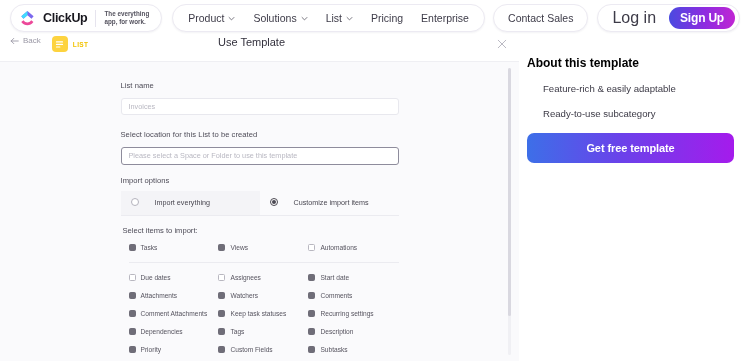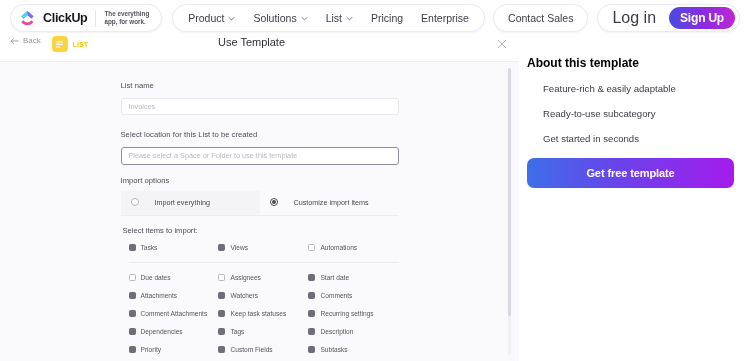--- a/index.html
+++ b/index.html
@@ -382,17 +382,16 @@
       <div class="scrollbar-track">
         <div class="scrollbar-thumb"></div>
       </div>
     </div>
   </div>
 
   <div class="side-col">
     <div class="side-title">About this template</div>
     <div class="side-item">Feature-rich &amp; easily adaptable</div>
     <div class="side-item">Ready-to-use subcategory</div>
-    <div class="side-item">Get started in seconds</div>
     <button class="cta-btn">Get free template</button>
   </div>
 
 </div>
 
 </body></html>

